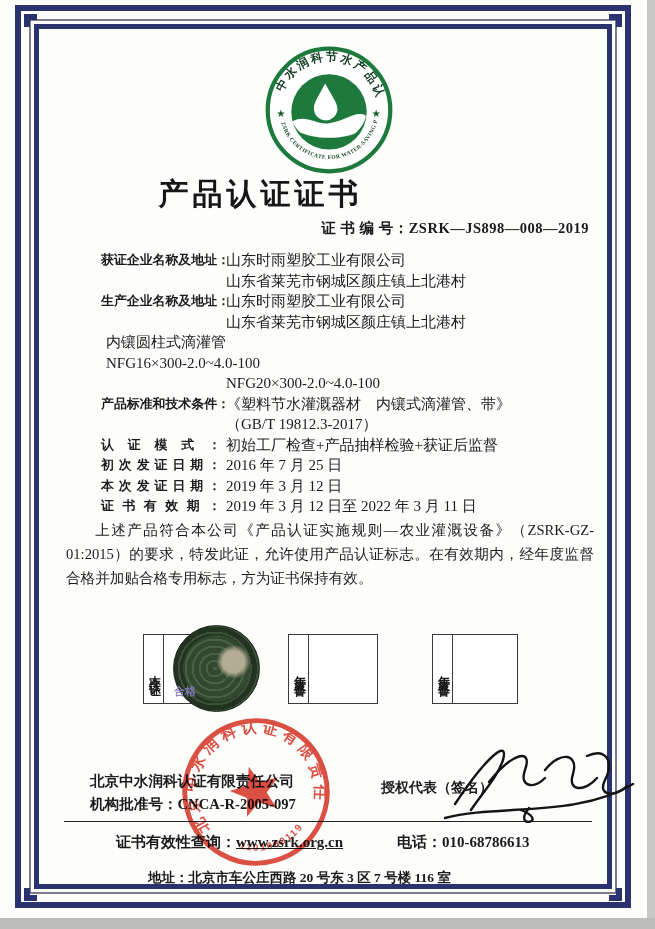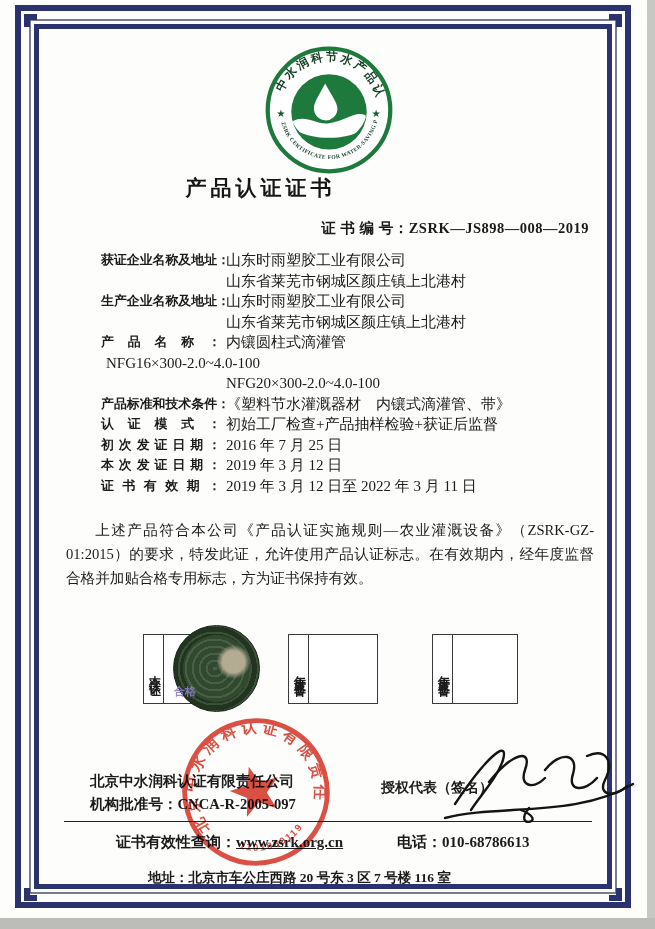--- a/index.html
+++ b/index.html
@@ -2,21 +2,21 @@
 <html><head>
 <meta charset="utf-8">
 <style>
   html,body{margin:0;padding:0;width:655px;height:929px;overflow:hidden;background:#c7c8c3;}
   body{font-family:"Liberation Serif","DejaVu Serif",serif;color:#1b1b1b;}
   .page{position:absolute;left:0;top:0;width:647px;height:918px;background:#fdfdfc;box-shadow:3px 4px 8px rgba(0,0,0,.35);}
   .border-svg{position:absolute;left:0;top:0;width:647px;height:918px;}
   .logo{position:absolute;left:263px;top:44px;width:132px;height:132px;}
   .title{position:absolute;left:0;top:174px;width:521px;text-align:center;
          font-family:"Liberation Sans","DejaVu Sans",sans-serif;
-         font-size:21px;font-weight:bold;letter-spacing:4px;color:#161616;}
+         font-size:30px;font-weight:bold;letter-spacing:4px;color:#161616;}
   .certno{position:absolute;top:219px;right:58px;font-size:14.5px;font-weight:600;letter-spacing:.5px;}
   .fields{position:absolute;left:66px;top:250px;width:530px;}
   .f-row{display:flex;line-height:20.5px;height:20.5px;white-space:nowrap;margin-left:35px;}
   .f-label{display:inline-block;width:120px;flex:0 0 120px;
            font-family:"Liberation Sans","DejaVu Sans",sans-serif;
            font-weight:bold;font-size:12.9px;
            text-align:justify;text-align-last:justify;}
   .f-value{margin-left:5px;font-size:15px;}
   .statement{position:absolute;left:66px;top:518px;width:528px;font-size:14.6px;line-height:24px;
              text-align:justify;text-indent:2em;}
@@ -114,33 +114,36 @@
       </div>
     <div class="f-row">
         <span class="f-label">生产企业名称及地址：</span>
         <span class="f-value">山东时雨塑胶工业有限公司</span>
       </div>
     <div class="f-row">
         <span class="f-label"></span>
         <span class="f-value">山东省莱芜市钢城区颜庄镇上北港村</span>
       </div>
     <div class="f-row">
-        <span class="f-label">产品名称：</span>
         <span class="f-value">内镶圆柱式滴灌管</span>
       </div>
     <div class="f-row">
         <span class="f-value">NFG16×300-2.0~4.0-100</span>
       </div>
     <div class="f-row">
         <span class="f-label"></span>
         <span class="f-value">NFG20×300-2.0~4.0-100</span>
       </div>
     <div class="f-row">
         <span class="f-label">产品标准和技术条件：</span>
         <span class="f-value">《塑料节水灌溉器材　内镶式滴灌管、带》</span>
+      </div>
+    <div class="f-row">
+        <span class="f-label"></span>
+        <span class="f-value">（GB/T 19812.3-2017）</span>
       </div>
     <div class="f-row">
         <span class="f-label">认证模式：</span>
         <span class="f-value">初始工厂检查+产品抽样检验+获证后监督</span>
       </div>
     <div class="f-row">
         <span class="f-label">初次发证日期：</span>
         <span class="f-value">2016 年 7 月 25 日</span>
       </div>
     <div class="f-row">

